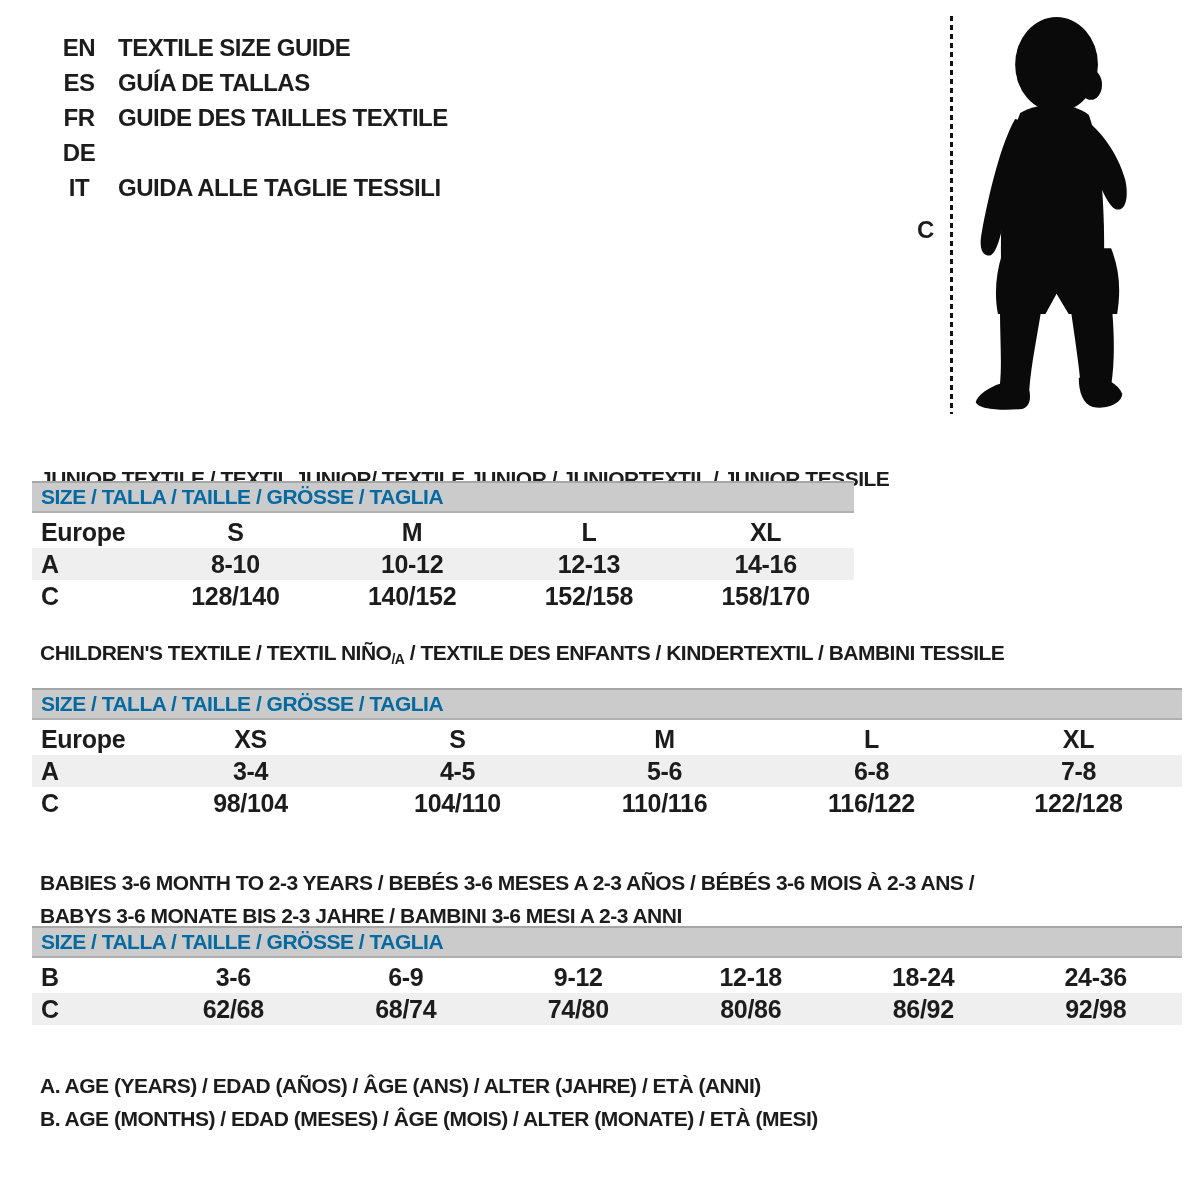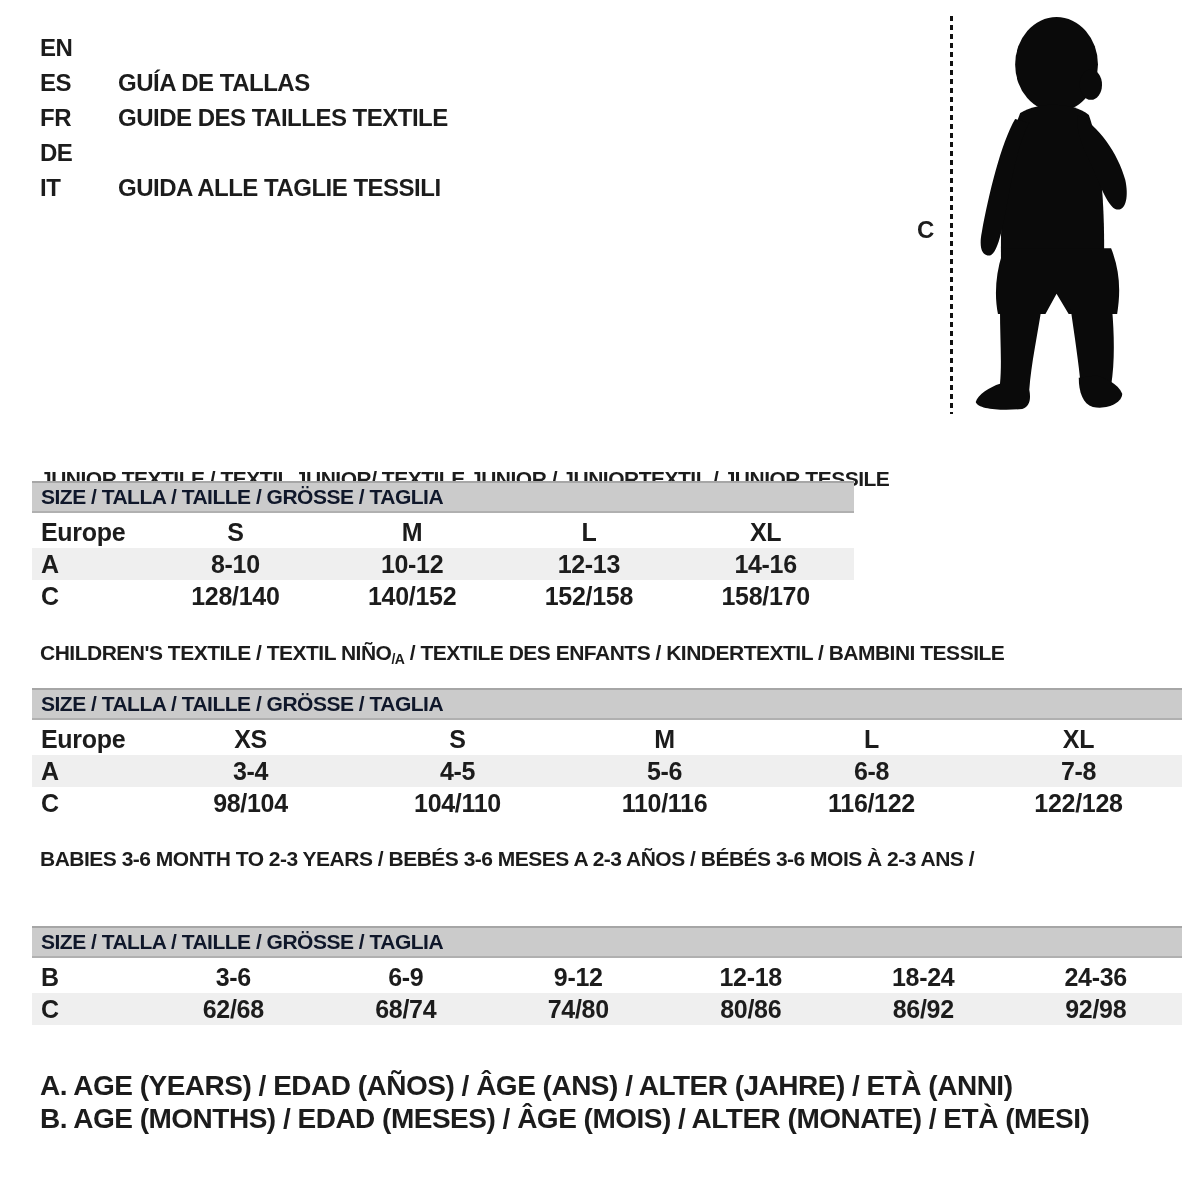--- a/index.html
+++ b/index.html
@@ -9,21 +9,21 @@
     background: #ffffff;
     font-family: "Liberation Sans", sans-serif;
     color: #1c1c1c;
     position: relative;
     overflow: hidden;
   }
   .abs { position: absolute; }
 
   
   .lang-block { left: 40px; top: 30px; }
-  .lang-row { display: flex; height: 35px; align-items: center; }
+  .lang-row { display: flex; height: 35px; align-items: center; text-align: center; }
   .lang-code, .lang-label {
     font-size: 24px; font-weight: 700; letter-spacing: -0.5px; white-space: nowrap;
   }
   .lang-code { width: 78px; flex: 0 0 78px; }
 
   
   .figure { left: 905px; top: 14px; width: 245px; height: 404px; }
   .dash-line {
     position: absolute; left: 45px; top: 2px; width: 3px; height: 398px;
     background: repeating-linear-gradient(to bottom, #111 0 5px, transparent 5px 9px);
@@ -32,52 +32,53 @@
     position: absolute; left: 12px; top: 202px;
     font-size: 24px; font-weight: 700;
   }
   .figure svg { position: absolute; left: 64px; top: 0; }
 
   
   .sec-title {
     font-size: 21px; font-weight: 700; letter-spacing: -0.5px; white-space: nowrap;
   }
   .sub-a { font-size: 14px; vertical-align: -4px; letter-spacing: -0.5px; }
-  .two-line { line-height: 33px; }
+  .two-line { line-height: 33px; margin-top: 24px; }
 
   
   .size-table { position: absolute; }
   .size-bar {
     height: 32px; background: #cbcbcb;
     border-top: 2px solid #a6a6a6; border-bottom: 2px solid #b0b0b0;
     display: flex; align-items: center; padding-left: 9px;
-    font-size: 21px; font-weight: 700; letter-spacing: -0.5px; color: #0f172a;
+    font-size: 21px; font-weight: 700; letter-spacing: -0.5px; color: #0369a1;
     margin-bottom: 3px;
   }
   table { width: 100%; border-collapse: collapse; table-layout: fixed; }
   td {
     height: 32px; font-size: 25px; font-weight: 700; letter-spacing: -0.3px;
     text-align: center; padding: 0; white-space: nowrap;
   }
   td.lbl { text-align: left; padding-left: 9px; }
   col.label-col { width: 115px; }
   tr.alt { background: #efefef; }
 
   
   .footnotes { left: 40px; top: 1069px; line-height: 33px; }
   .footnote {
-    font-size: 28px; font-weight: 700; letter-spacing: -0.5px; white-space: nowrap;
+    font-size: 21px; font-weight: 700; letter-spacing: -0.5px; white-space: nowrap;
   }
 </style>
 </head>
 <body>
 
 <div class="abs lang-block">
   <div class="lang-row">
     <span class="lang-code">EN</span>
+    <span class="lang-label">TEXTILE SIZE GUIDE</span>
   </div>
   <div class="lang-row">
     <span class="lang-code">ES</span>
     <span class="lang-label">GUÍA DE TALLAS</span>
   </div>
   <div class="lang-row">
     <span class="lang-code">FR</span>
     <span class="lang-label">GUIDE DES TAILLES TEXTILE</span>
   </div>
   <div class="lang-row">
@@ -180,20 +181,21 @@
       <td>110/116</td>
       <td>116/122</td>
       <td>122/128</td>
     </tr>
   </tbody>
     </table>
 </div>
 
 <div class="abs sec-title two-line" style="left:40px; top:842px;">
   <div>BABIES 3-6 MONTH TO 2-3 YEARS / BEBÉS 3-6 MESES A 2-3 AÑOS / BÉBÉS 3-6 MOIS À 2-3 ANS /</div>
+  <div>BABYS 3-6 MONATE BIS 2-3 JAHRE / BAMBINI 3-6 MESI A 2-3 ANNI</div>
 </div>
 <div class="size-table" style="left:32px; top:926px; width:1150px;">
   <div class="size-bar">SIZE / TALLA / TAILLE / GRÖSSE / TAGLIA</div>
   <table>
     <colgroup>
         <col class="label-col">
         <col>
         <col>
         <col>
         <col>

